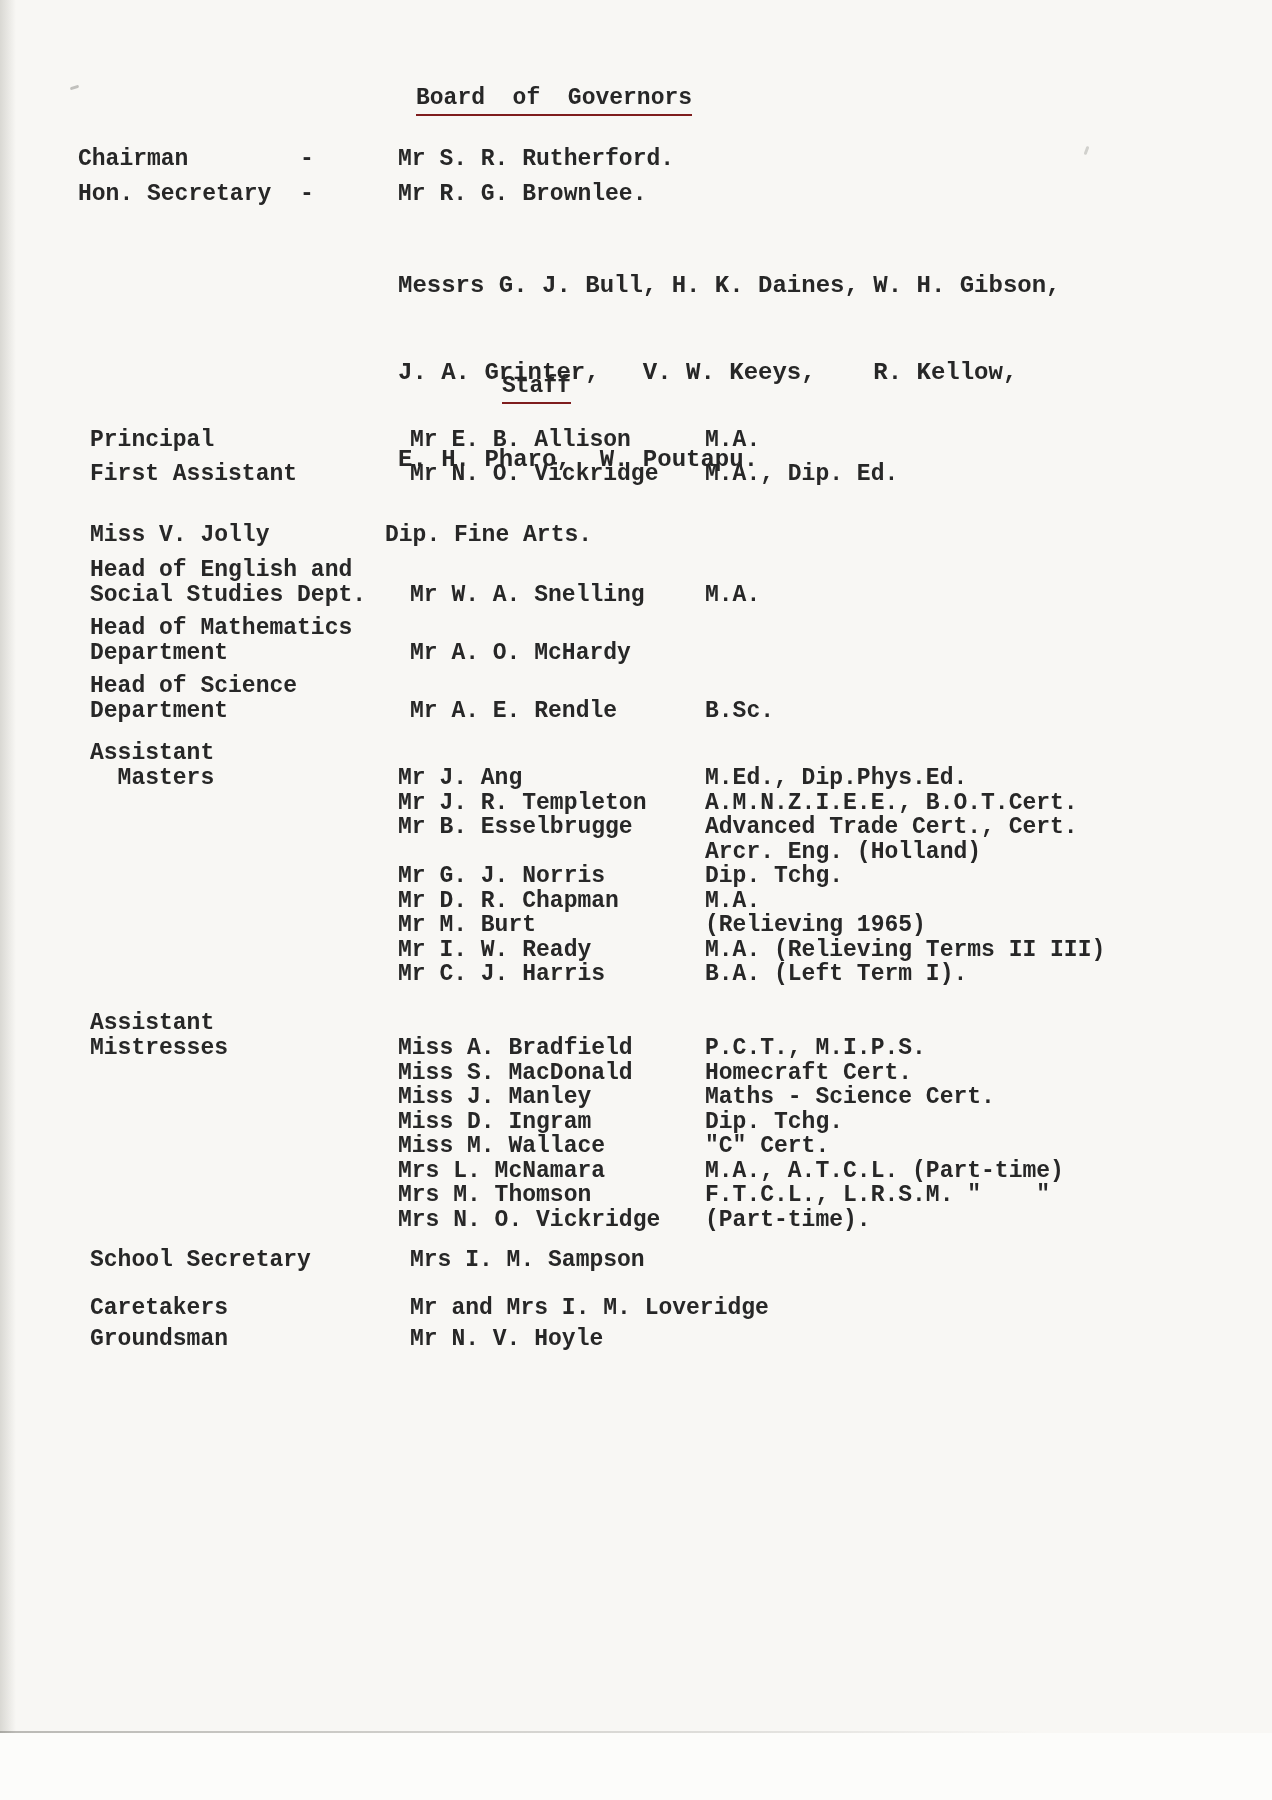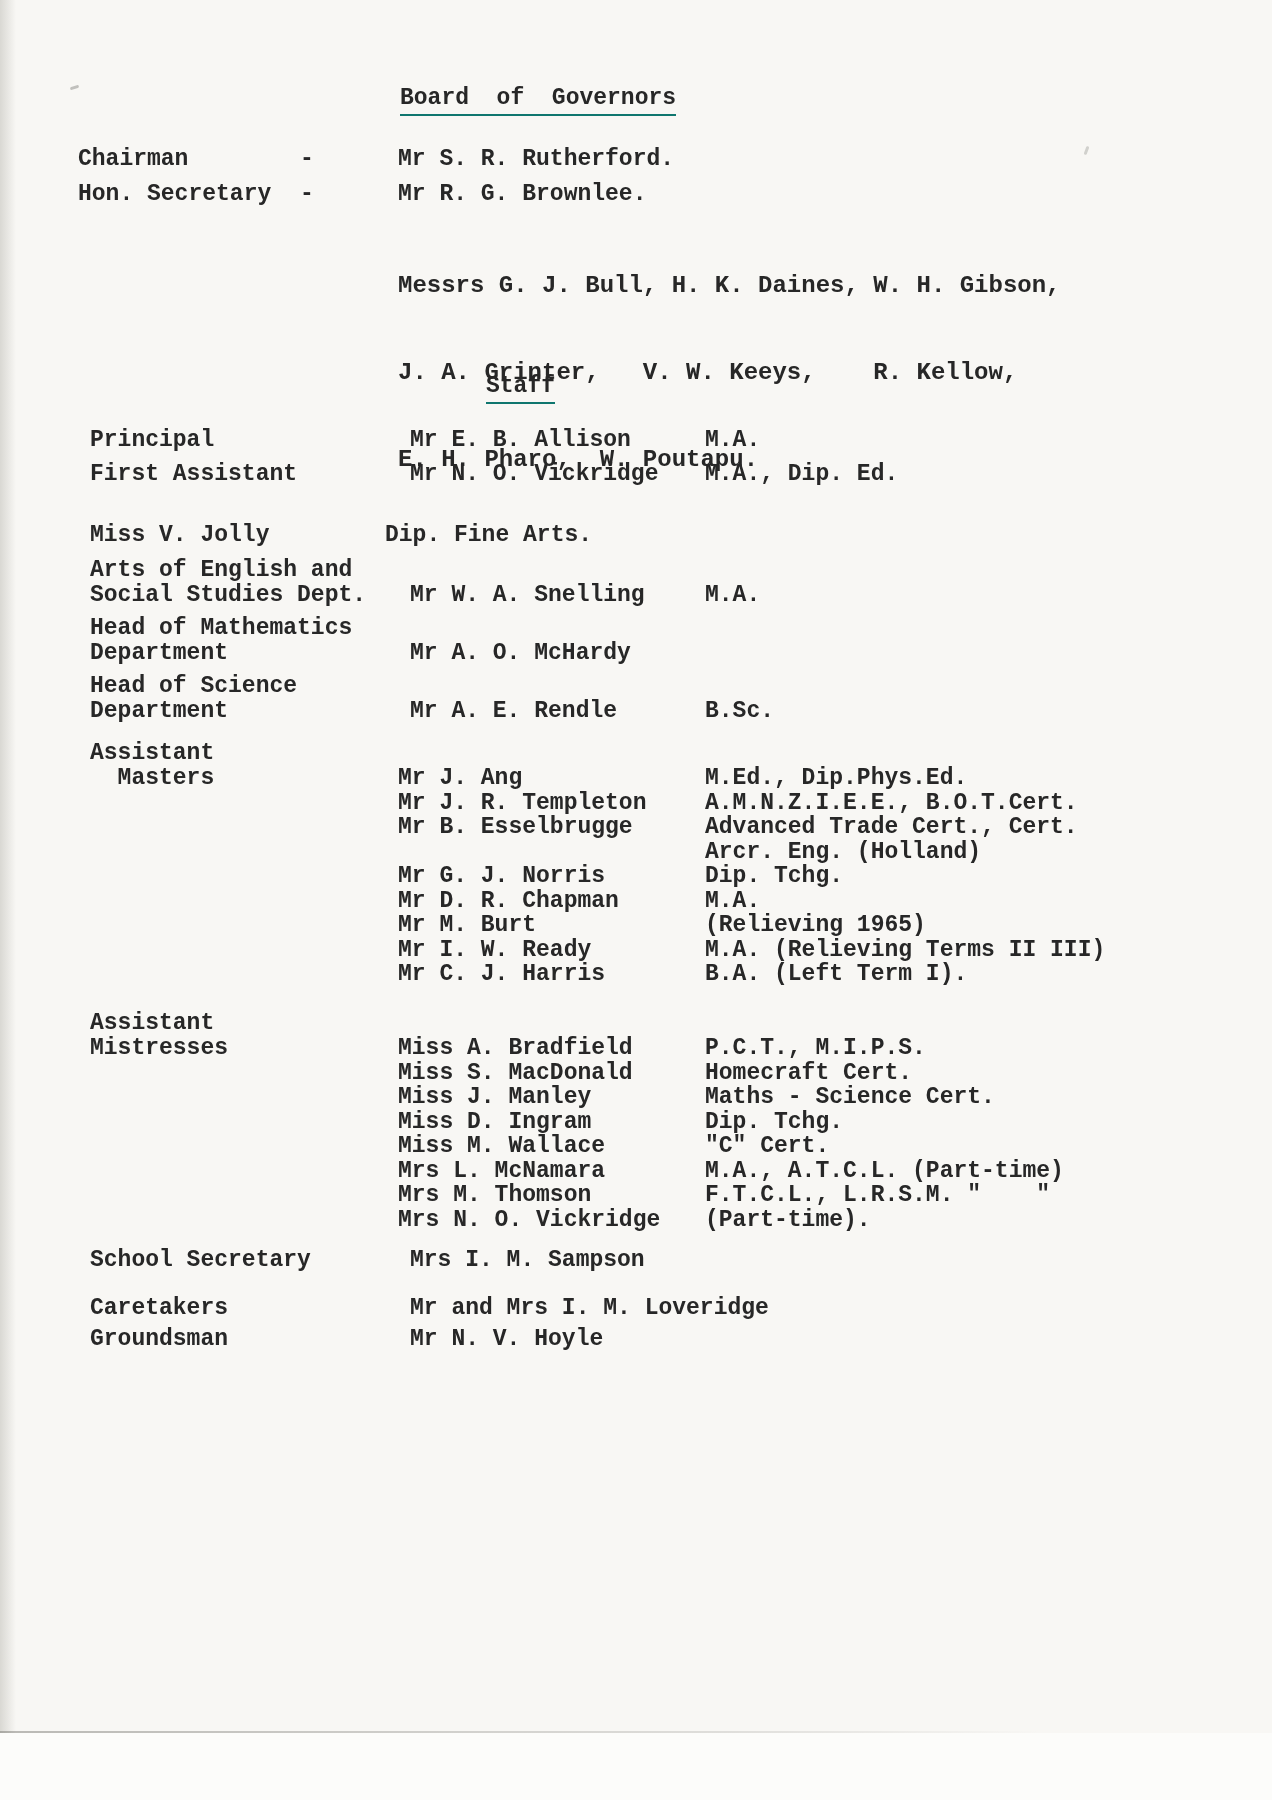--- a/index.html
+++ b/index.html
@@ -26,21 +26,21 @@
     position:absolute;left:0;top:1733px;width:1272px;height:67px;
     background:#fcfcfa;
   }
   .speck{position:absolute;background:#8a8a85;opacity:.5;border-radius:2px;}
   .speck.a{left:70px;top:86px;width:9px;height:3px;transform:rotate(-18deg);}
   .speck.b{left:1085px;top:146px;width:3px;height:9px;transform:rotate(20deg);opacity:.35;}
   .title{
     position:absolute;
     font-size:23px;line-height:25px;white-space:pre;
   }
-  .title span{border-bottom:2px solid #0f766e;padding-bottom:3px;}
+  .title span{border-bottom:2px solid #7f1d1d;padding-bottom:3px;margin-left:16px;}
   #board-title{left:400px;top:86px;}
   #staff-title{left:486px;top:374px;}
 
   .board-row{position:absolute;left:78px;display:flex;font-size:23px;line-height:29px;white-space:pre;}
   .board-row .role{width:222px;}
   .board-row .dash{width:98px;}
 
   #board-members{position:absolute;left:398px;top:213px;font-size:24px;line-height:29px;white-space:pre;}
 
   .entry{position:absolute;left:78px;display:flex;align-items:flex-start;font-size:23px;white-space:pre;}
@@ -80,21 +80,21 @@
     <div>J. A. Grinter,   V. W. Keeys,    R. Kellow,</div>
     <div>E. H. Pharo,  W. Poutapu.</div>
   </div>
 
   <div class="title" id="staff-title"><span>Staff</span></div>
 
   <div id="staff-entries">
       <div class="entry" style="top: 428px;"><div class="col role"><div class="line">Principal</div></div><div class="col name" style="padding-top: 0px;"><div class="line">Mr E. B. Allison</div></div><div class="col qual" style="padding-top: 0px;"><div class="line">M.A.</div></div></div>
       <div class="entry" style="top: 462px;"><div class="col role"><div class="line">First Assistant</div></div><div class="col name" style="padding-top: 0px;"><div class="line">Mr N. O. Vickridge</div></div><div class="col qual" style="padding-top: 0px;"><div class="line">M.A., Dip. Ed.</div></div></div>
       <div class="entry" style="top: 498px;"><div class="col name" style="padding-top: 25px;"><div class="line">Miss V. Jolly</div></div><div class="col qual" style="padding-top: 25px;"><div class="line">Dip. Fine Arts.</div></div></div>
-      <div class="entry" style="top: 558px;"><div class="col role"><div class="line">Arts of English and</div><div class="line">Social Studies Dept.</div></div><div class="col name" style="padding-top: 25px;"><div class="line">Mr W. A. Snelling</div></div><div class="col qual" style="padding-top: 25px;"><div class="line">M.A.</div></div></div>
+      <div class="entry" style="top: 558px;"><div class="col role"><div class="line">Head of English and</div><div class="line">Social Studies Dept.</div></div><div class="col name" style="padding-top: 25px;"><div class="line">Mr W. A. Snelling</div></div><div class="col qual" style="padding-top: 25px;"><div class="line">M.A.</div></div></div>
       <div class="entry" style="top: 616px;"><div class="col role"><div class="line">Head of Mathematics</div><div class="line">Department</div></div><div class="col name" style="padding-top: 25px;"><div class="line">Mr A. O. McHardy</div></div><div class="col qual" style="padding-top: 25px;"></div></div>
       <div class="entry" style="top: 674px;"><div class="col role"><div class="line">Head of Science</div><div class="line">Department</div></div><div class="col name" style="padding-top: 25px;"><div class="line">Mr A. E. Rendle</div></div><div class="col qual" style="padding-top: 25px;"><div class="line">B.Sc.</div></div></div>
       <div class="entry" style="top: 741px;"><div class="col role"><div class="line">Assistant</div><div class="line">  Masters</div></div><div class="members" style="padding-top: 25px;"><div class="member-row"><div class="mname">Mr J. Ang</div><div class="mqual"><div class="line">M.Ed., Dip.Phys.Ed.</div></div></div><div class="member-row"><div class="mname">Mr J. R. Templeton</div><div class="mqual"><div class="line">A.M.N.Z.I.E.E., B.O.T.Cert.</div></div></div><div class="member-row"><div class="mname">Mr B. Esselbrugge</div><div class="mqual"><div class="line">Advanced Trade Cert., Cert.</div><div class="line">Arcr. Eng. (Holland)</div></div></div><div class="member-row"><div class="mname">Mr G. J. Norris</div><div class="mqual"><div class="line">Dip. Tchg.</div></div></div><div class="member-row"><div class="mname">Mr D. R. Chapman</div><div class="mqual"><div class="line">M.A.</div></div></div><div class="member-row"><div class="mname">Mr M. Burt</div><div class="mqual"><div class="line">(Relieving 1965)</div></div></div><div class="member-row"><div class="mname">Mr I. W. Ready</div><div class="mqual"><div class="line">M.A. (Relieving Terms II III)</div></div></div><div class="member-row"><div class="mname">Mr C. J. Harris</div><div class="mqual"><div class="line">B.A. (Left Term I).</div></div></div></div></div>
       <div class="entry" style="top: 1011px;"><div class="col role"><div class="line">Assistant</div><div class="line">Mistresses</div></div><div class="members" style="padding-top: 25px;"><div class="member-row"><div class="mname">Miss A. Bradfield</div><div class="mqual"><div class="line">P.C.T., M.I.P.S.</div></div></div><div class="member-row"><div class="mname">Miss S. MacDonald</div><div class="mqual"><div class="line">Homecraft Cert.</div></div></div><div class="member-row"><div class="mname">Miss J. Manley</div><div class="mqual"><div class="line">Maths - Science Cert.</div></div></div><div class="member-row"><div class="mname">Miss D. Ingram</div><div class="mqual"><div class="line">Dip. Tchg.</div></div></div><div class="member-row"><div class="mname">Miss M. Wallace</div><div class="mqual"><div class="line">"C" Cert.</div></div></div><div class="member-row"><div class="mname">Mrs L. McNamara</div><div class="mqual"><div class="line">M.A., A.T.C.L. (Part-time)</div></div></div><div class="member-row"><div class="mname">Mrs M. Thomson</div><div class="mqual"><div class="line">F.T.C.L., L.R.S.M. "    "</div></div></div><div class="member-row"><div class="mname">Mrs N. O. Vickridge</div><div class="mqual"><div class="line">(Part-time).</div></div></div></div></div>
       <div class="entry" style="top: 1248px;"><div class="col role"><div class="line">School Secretary</div></div><div class="col name" style="padding-top: 0px;"><div class="line">Mrs I. M. Sampson</div></div><div class="col qual" style="padding-top: 0px;"></div></div>
       <div class="entry" style="top: 1296px;"><div class="col role"><div class="line">Caretakers</div></div><div class="col name" style="padding-top: 0px;"><div class="line">Mr and Mrs I. M. Loveridge</div></div><div class="col qual" style="padding-top: 0px;"></div></div>
       <div class="entry" style="top: 1327px; align-items: center;"><div class="col role"><div class="line">Groundsman</div></div><div class="col name" style="padding-top: 0px;"><div class="line">Mr N. V. Hoyle</div></div><div class="col qual" style="padding-top: 0px;"></div></div>
     </div>
 </div>
 

